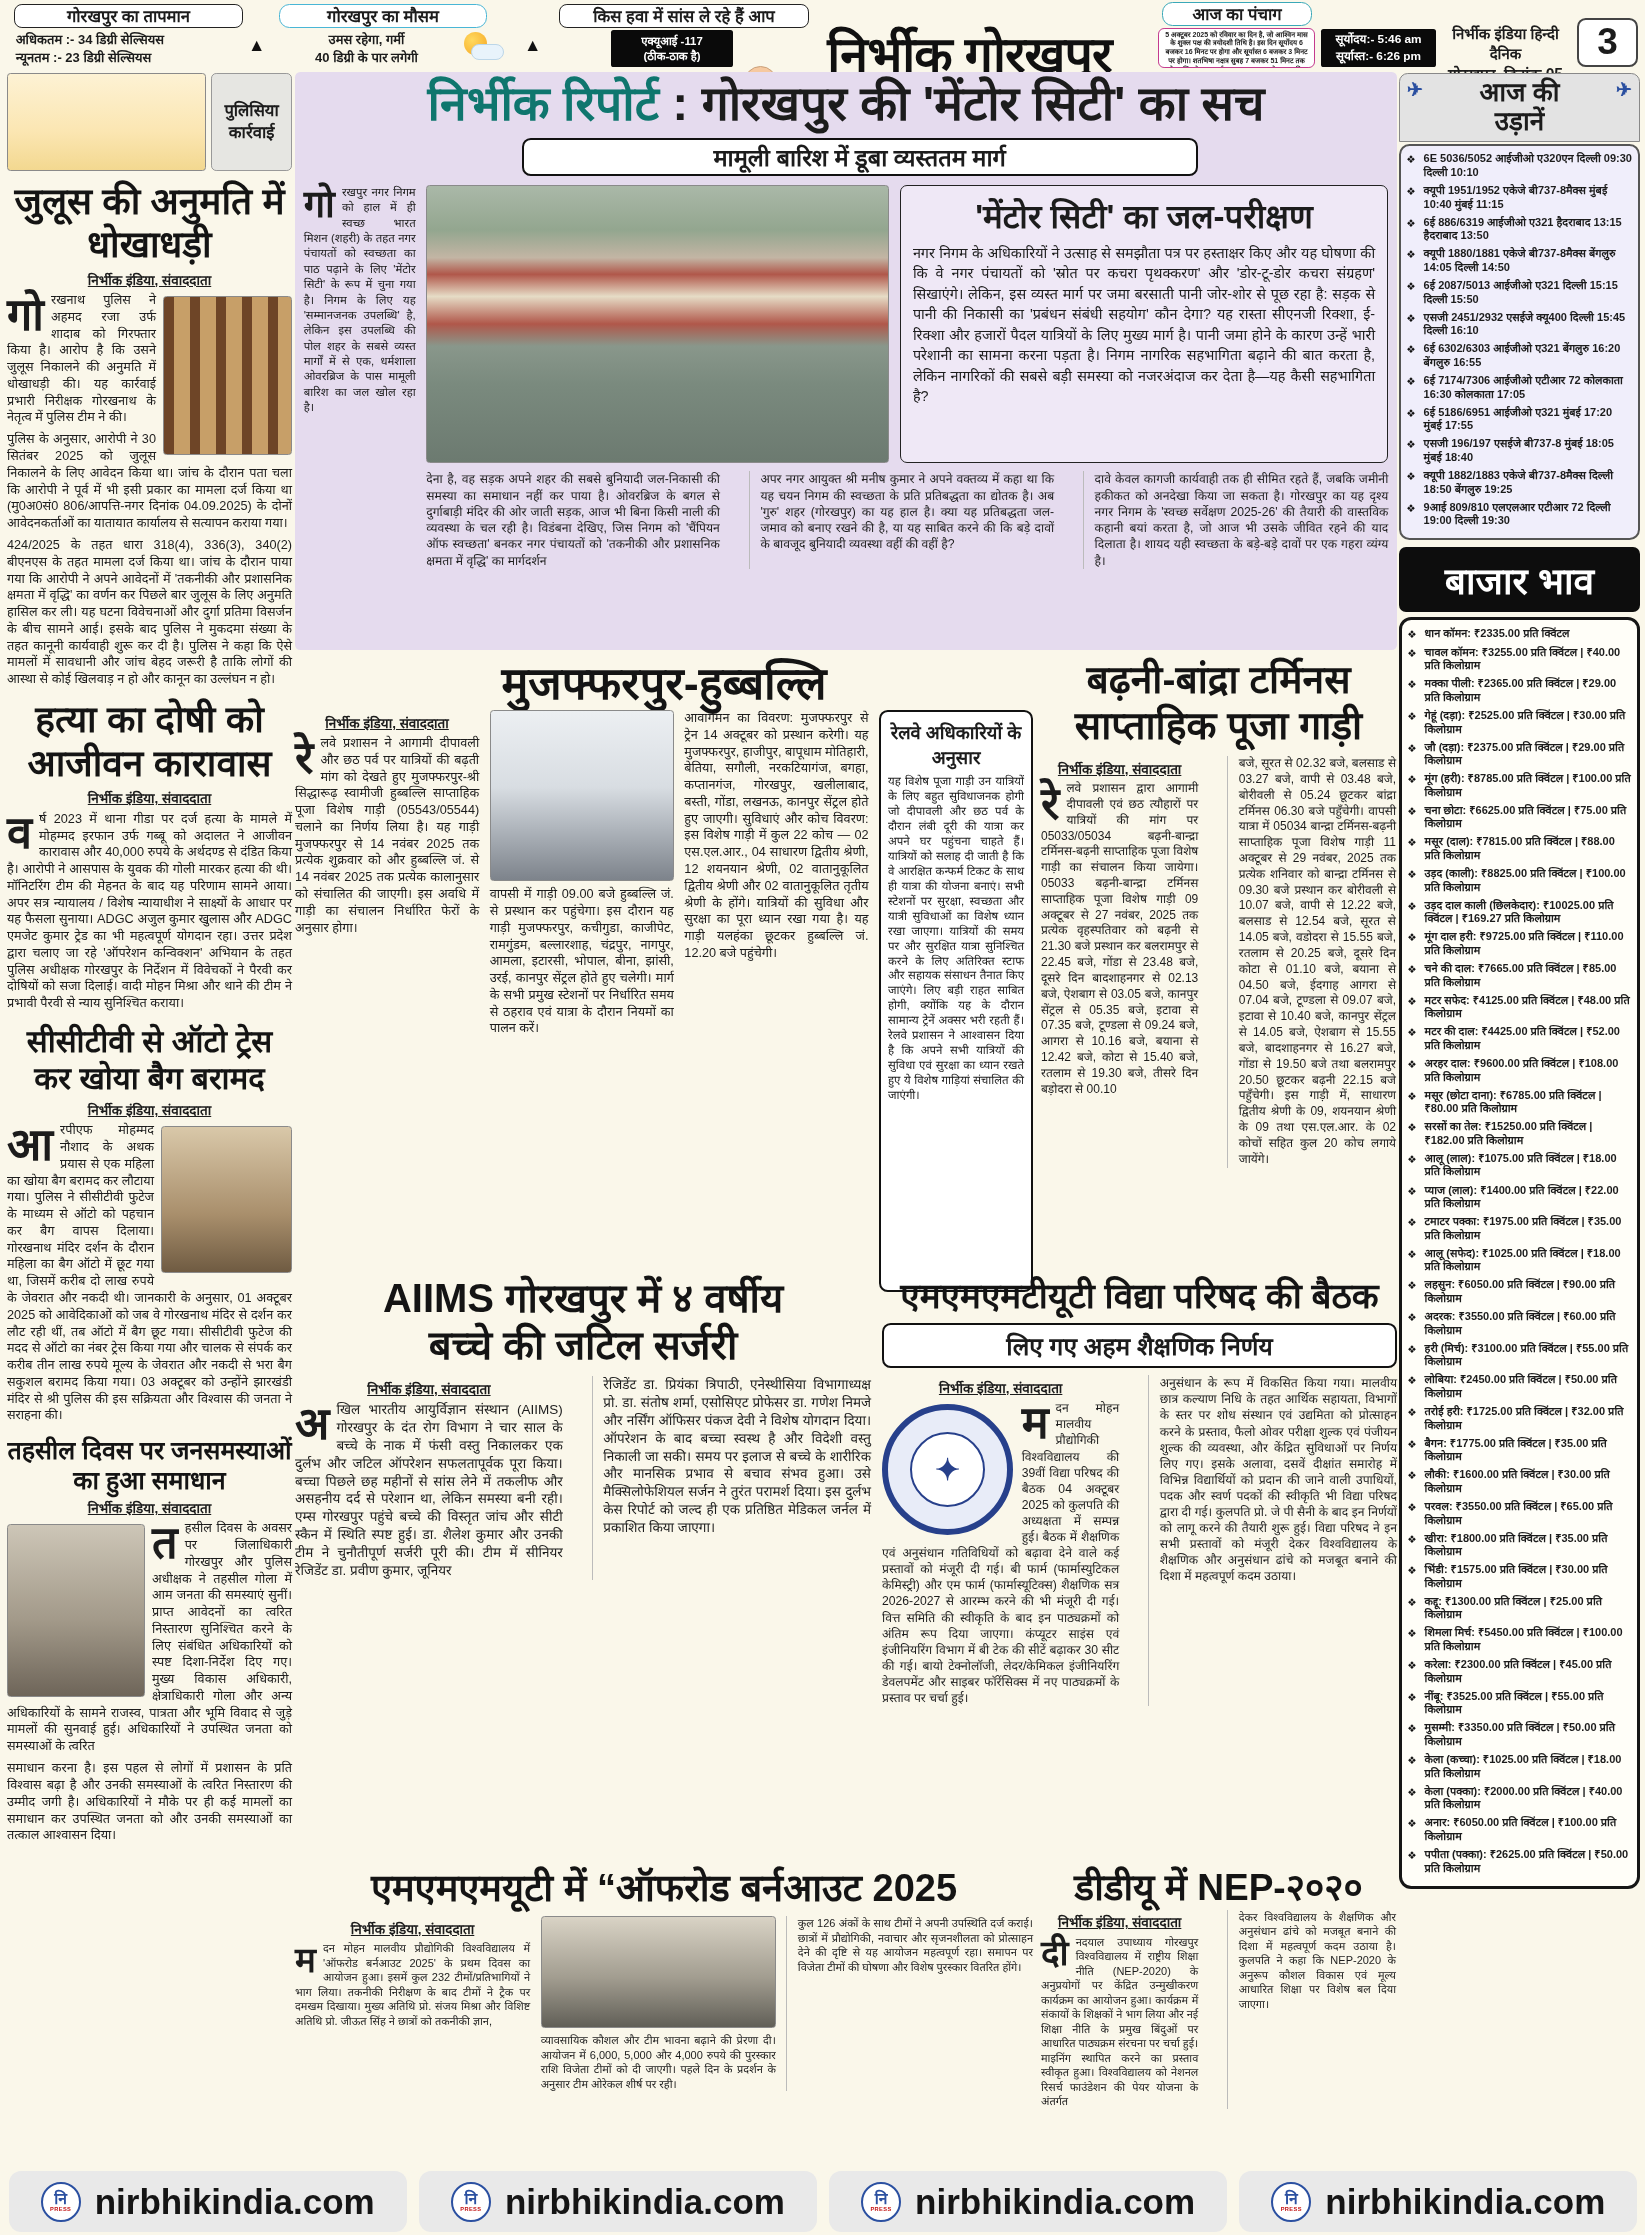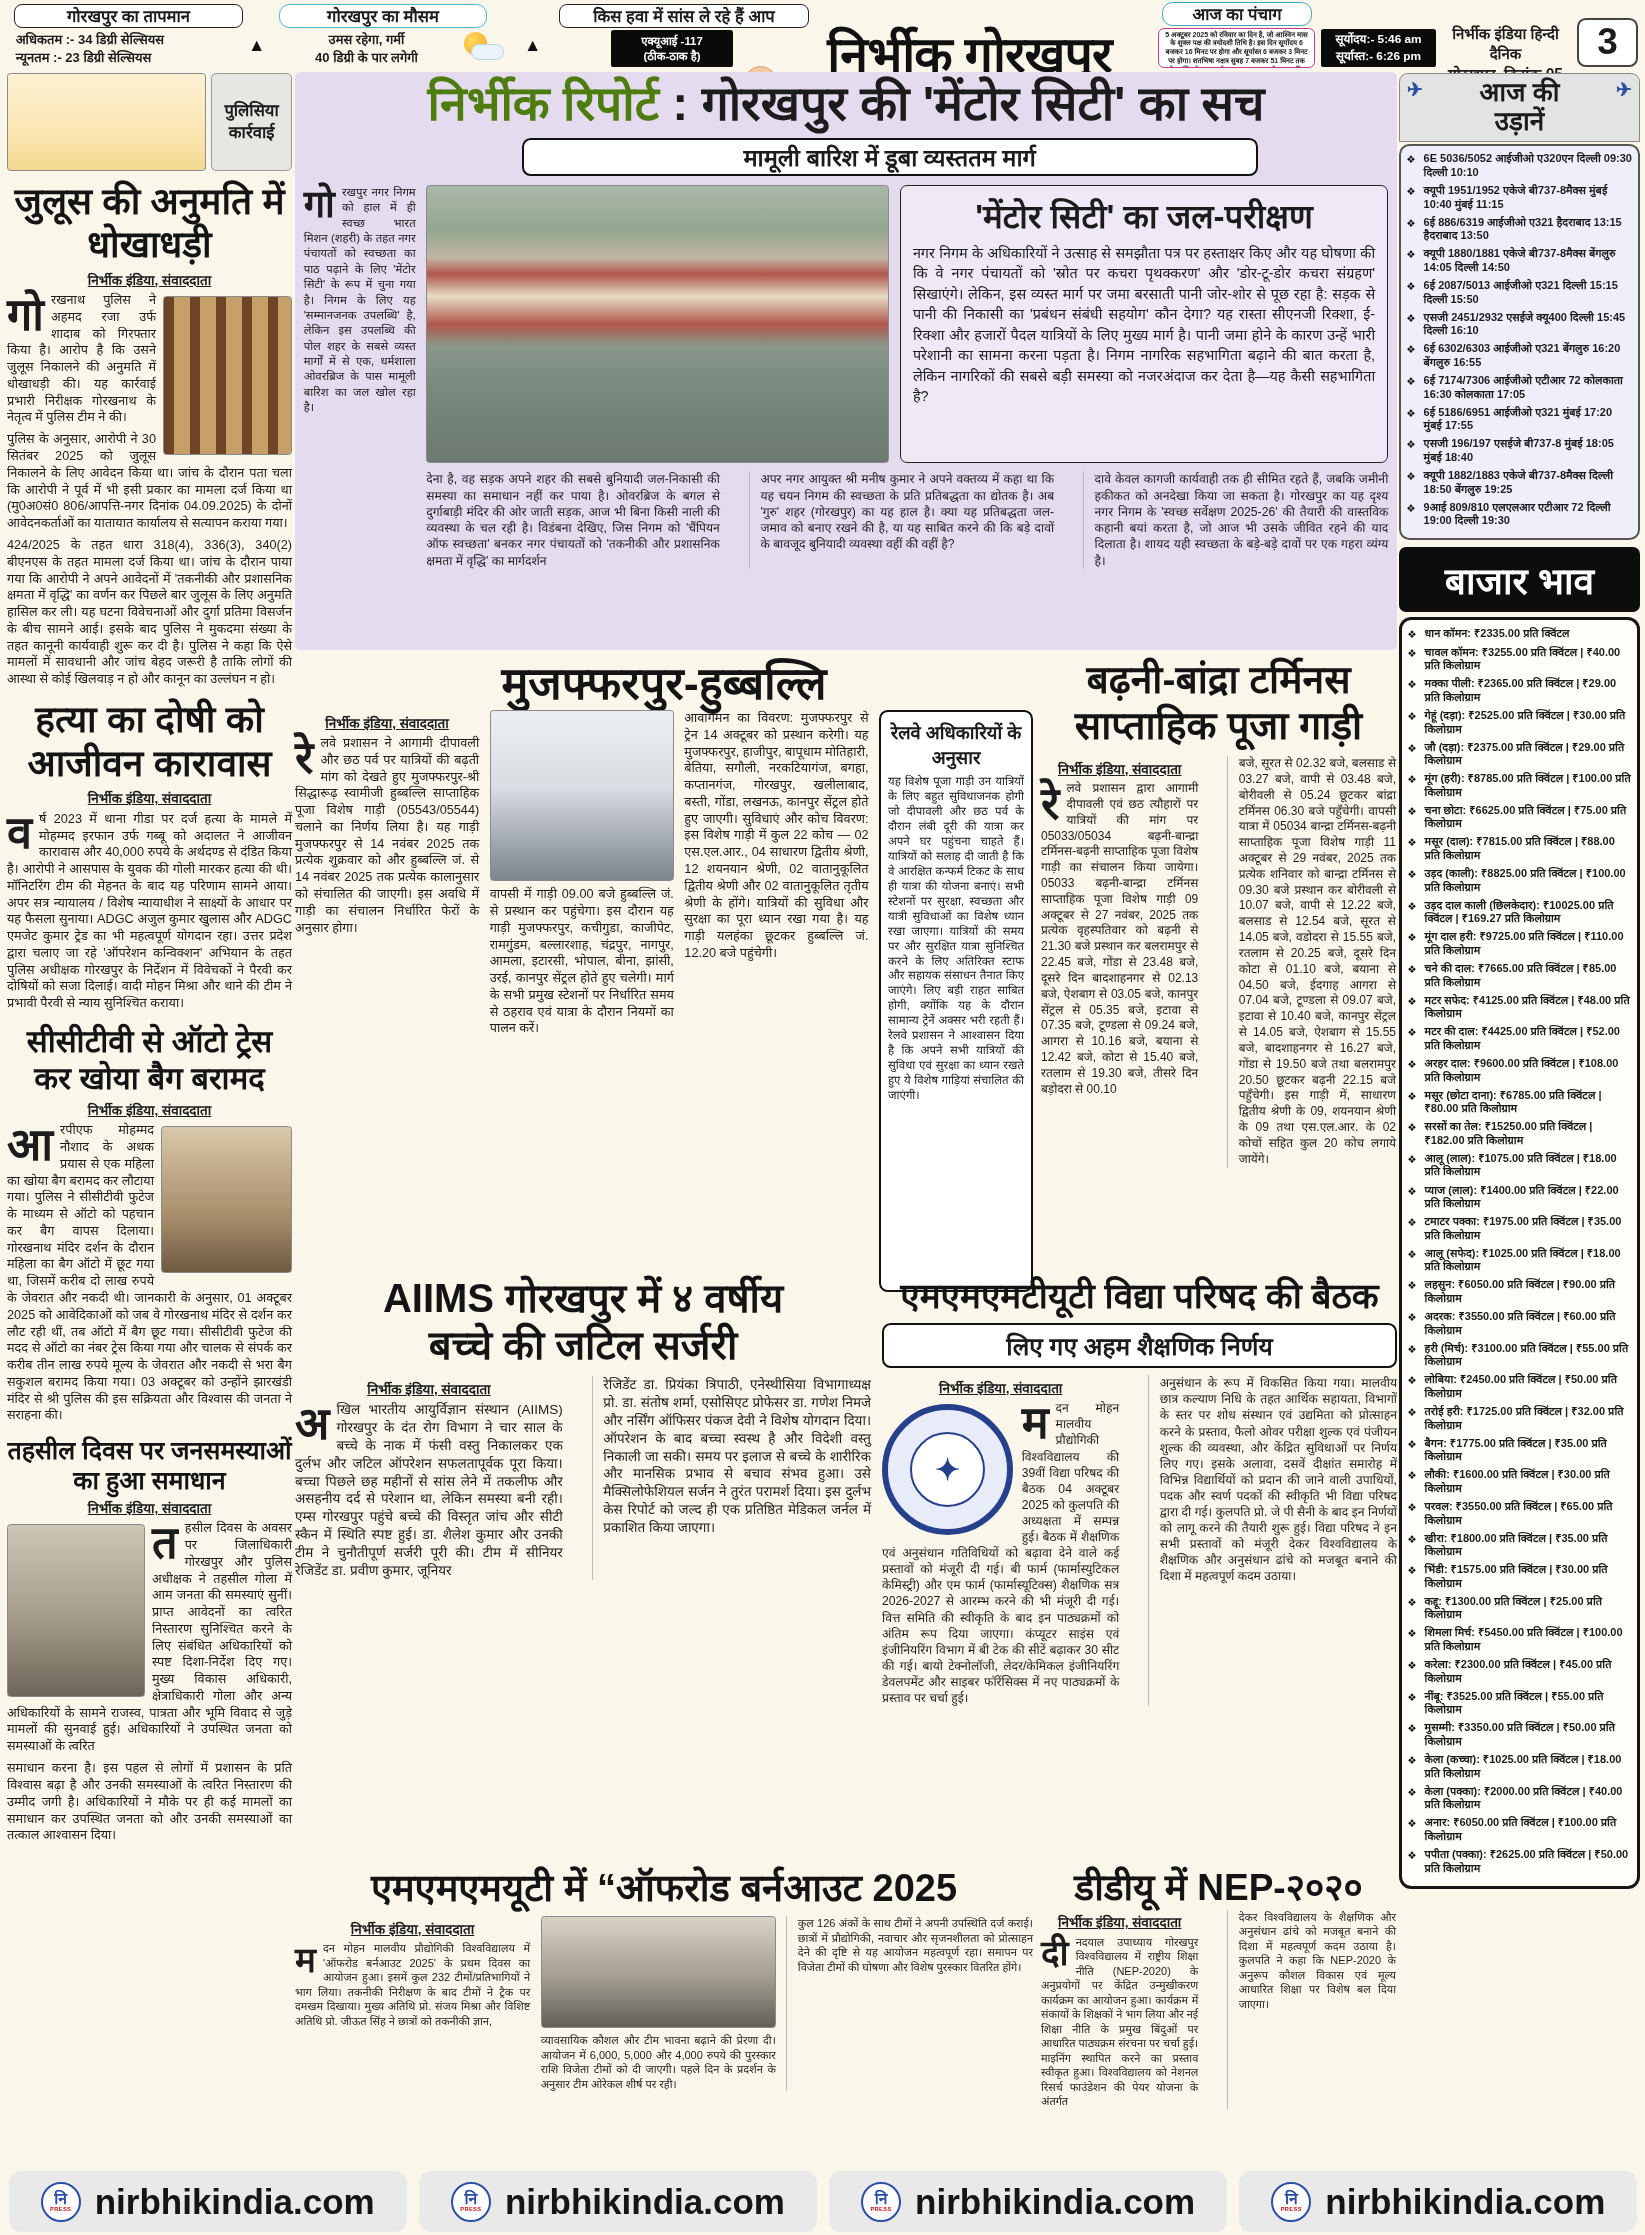--- a/index.html
+++ b/index.html
@@ -39,21 +39,21 @@
   .face{width:33px;height:33px;border-radius:50%;background:#f6c9a0;border:0.9px solid #caa07a;position:relative;}
   .face:before,.face:after{content:"";position:absolute;top:11.4px;width:4.4px;height:4.4px;border-radius:50%;background:#333;}
   .face:before{left:7.9px}.face:after{right:7.9px}
   #masthead{font-size:50px;font-weight:800;letter-spacing:-0.9px;color:#101010;}
   #panchang-text{font-size:7px;line-height:1.25;background:#fff;border:1.7px solid #c43a8e;border-radius:6.1px;padding:1.7px 3.5px;overflow:hidden;text-align:center;font-weight:bold;}
   #page-num{background:#fff;border:2.6px solid #444;border-radius:8.7px;font-size:37px;font-weight:bold;
             display:flex;align-items:center;justify-content:center;}
   
   #report{left:295px;top:72px;width:1102px;height:578px;background:#e5dbee;border-radius:5.2px;padding:7px 8.7px;}
   #report-banner{font-size:48px;font-weight:800;text-align:center;line-height:1.05;}
-  #report-banner .red{color:#4d7c0f;text-align:right;}
+  #report-banner .red{color:#0f766e;text-align:right;}
   .r-flex{display:flex;gap:10.5px;margin-top:8.7px;}
   .jalbox{background:#efe8f6;border:1.7px solid #222;border-radius:7px;padding:5.2px 12.2px;}
   .jalbox h3{margin:1.7px 0 5.2px 0;font-size:33px;text-align:center;}
   .jalbox p{margin:0;font-size:14.4px;line-height:1.42;text-align:justify;}
   
   .sec-headline1{font-size:45px;}
   .sec-headline2{font-size:39px;}
   .railbox{background:#fff;border:2.6px solid #111;border-radius:8.7px;padding:7px;}
   .railbox h4{margin:0 0 5.2px 0;font-size:18.3px;text-align:center;}
   .railbox p{margin:0;font-size:11.5px;line-height:1.3;text-align:justify;}
@@ -171,21 +171,21 @@
       <span class="dropcap">त</span>
       <span>हसील दिवस के अवसर पर जिलाधिकारी गोरखपुर और पुलिस अधीक्षक ने तहसील गोला में आम जनता की समस्याएं सुनीं। प्राप्त आवेदनों का त्वरित निस्तारण सुनिश्चित करने के लिए संबंधित अधिकारियों को स्पष्ट दिशा-निर्देश दिए गए। मुख्य विकास अधिकारी, क्षेत्राधिकारी गोला और अन्य अधिकारियों के सामने राजस्व, पात्रता और भूमि विवाद से जुड़े मामलों की सुनवाई हुई। अधिकारियों ने उपस्थित जनता को समस्याओं के त्वरित</span>
       <p style="margin:5.2px 0;">समाधान करना है। इस पहल से लोगों में प्रशासन के प्रति विश्वास बढ़ा है और उनकी समस्याओं के त्वरित निस्तारण की उम्मीद जगी है। अधिकारियों ने मौके पर ही कई मामलों का समाधान कर उपस्थित जनता को और उनकी समस्याओं का तत्काल आश्वासन दिया।</p>
     </div>
   </div>
 
   <div id="report" class="abs">
     <div id="report-banner">
       <span class="red">निर्भीक रिपोर्ट</span><span> : गोरखपुर की 'मेंटोर सिटी' का सच</span>
     </div>
-    <div class="subbox" style="width:736px;height:38px;margin:8.7px 0 0 218px;font-size:23.6px;">मामूली बारिश में डूबा व्यस्ततम मार्ग</div>
+    <div class="subbox" style="width:676px;height:38px;margin:8.7px 0 0 218px;font-size:23.6px;">मामूली बारिश में डूबा व्यस्ततम मार्ग</div>
     <div class="r-flex">
       <div style="width:112px;font-size:11.4px;line-height:1.35;text-align:justify;">
         <span class="dropcap" style="font-size:38px;">गो</span>
         <span>रखपुर नगर निगम को हाल में ही स्वच्छ भारत मिशन (शहरी) के तहत नगर पंचायतों को स्वच्छता का पाठ पढ़ाने के लिए 'मेंटोर सिटी' के रूप में चुना गया है। निगम के लिए यह 'सम्मानजनक उपलब्धि' है, लेकिन इस उपलब्धि की पोल शहर के सबसे व्यस्त मार्गों में से एक, धर्मशाला ओवरब्रिज के पास मामूली बारिश का जल खोल रहा है।</span>
       </div>
       <div style="flex:1;">
         <div style="display:flex;gap:10.5px;">
           <div class="photo flood" style="width:463px;height:278px;"></div>
           <div class="jalbox" style="flex:1;height:278px;overflow:hidden;">
             <h3>'मेंटोर सिटी' का जल-परीक्षण</h3>

